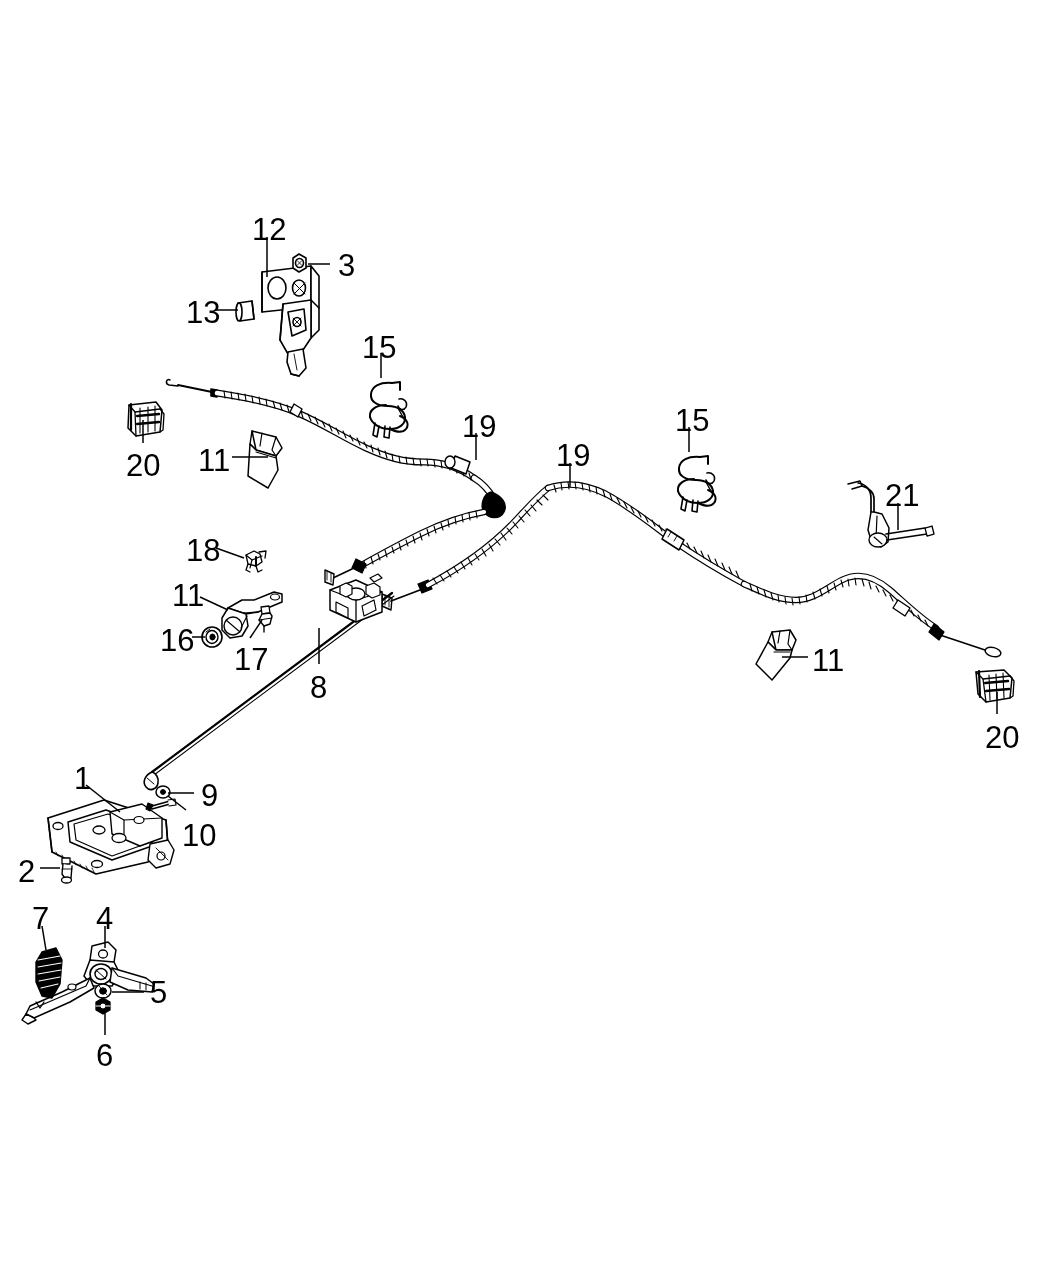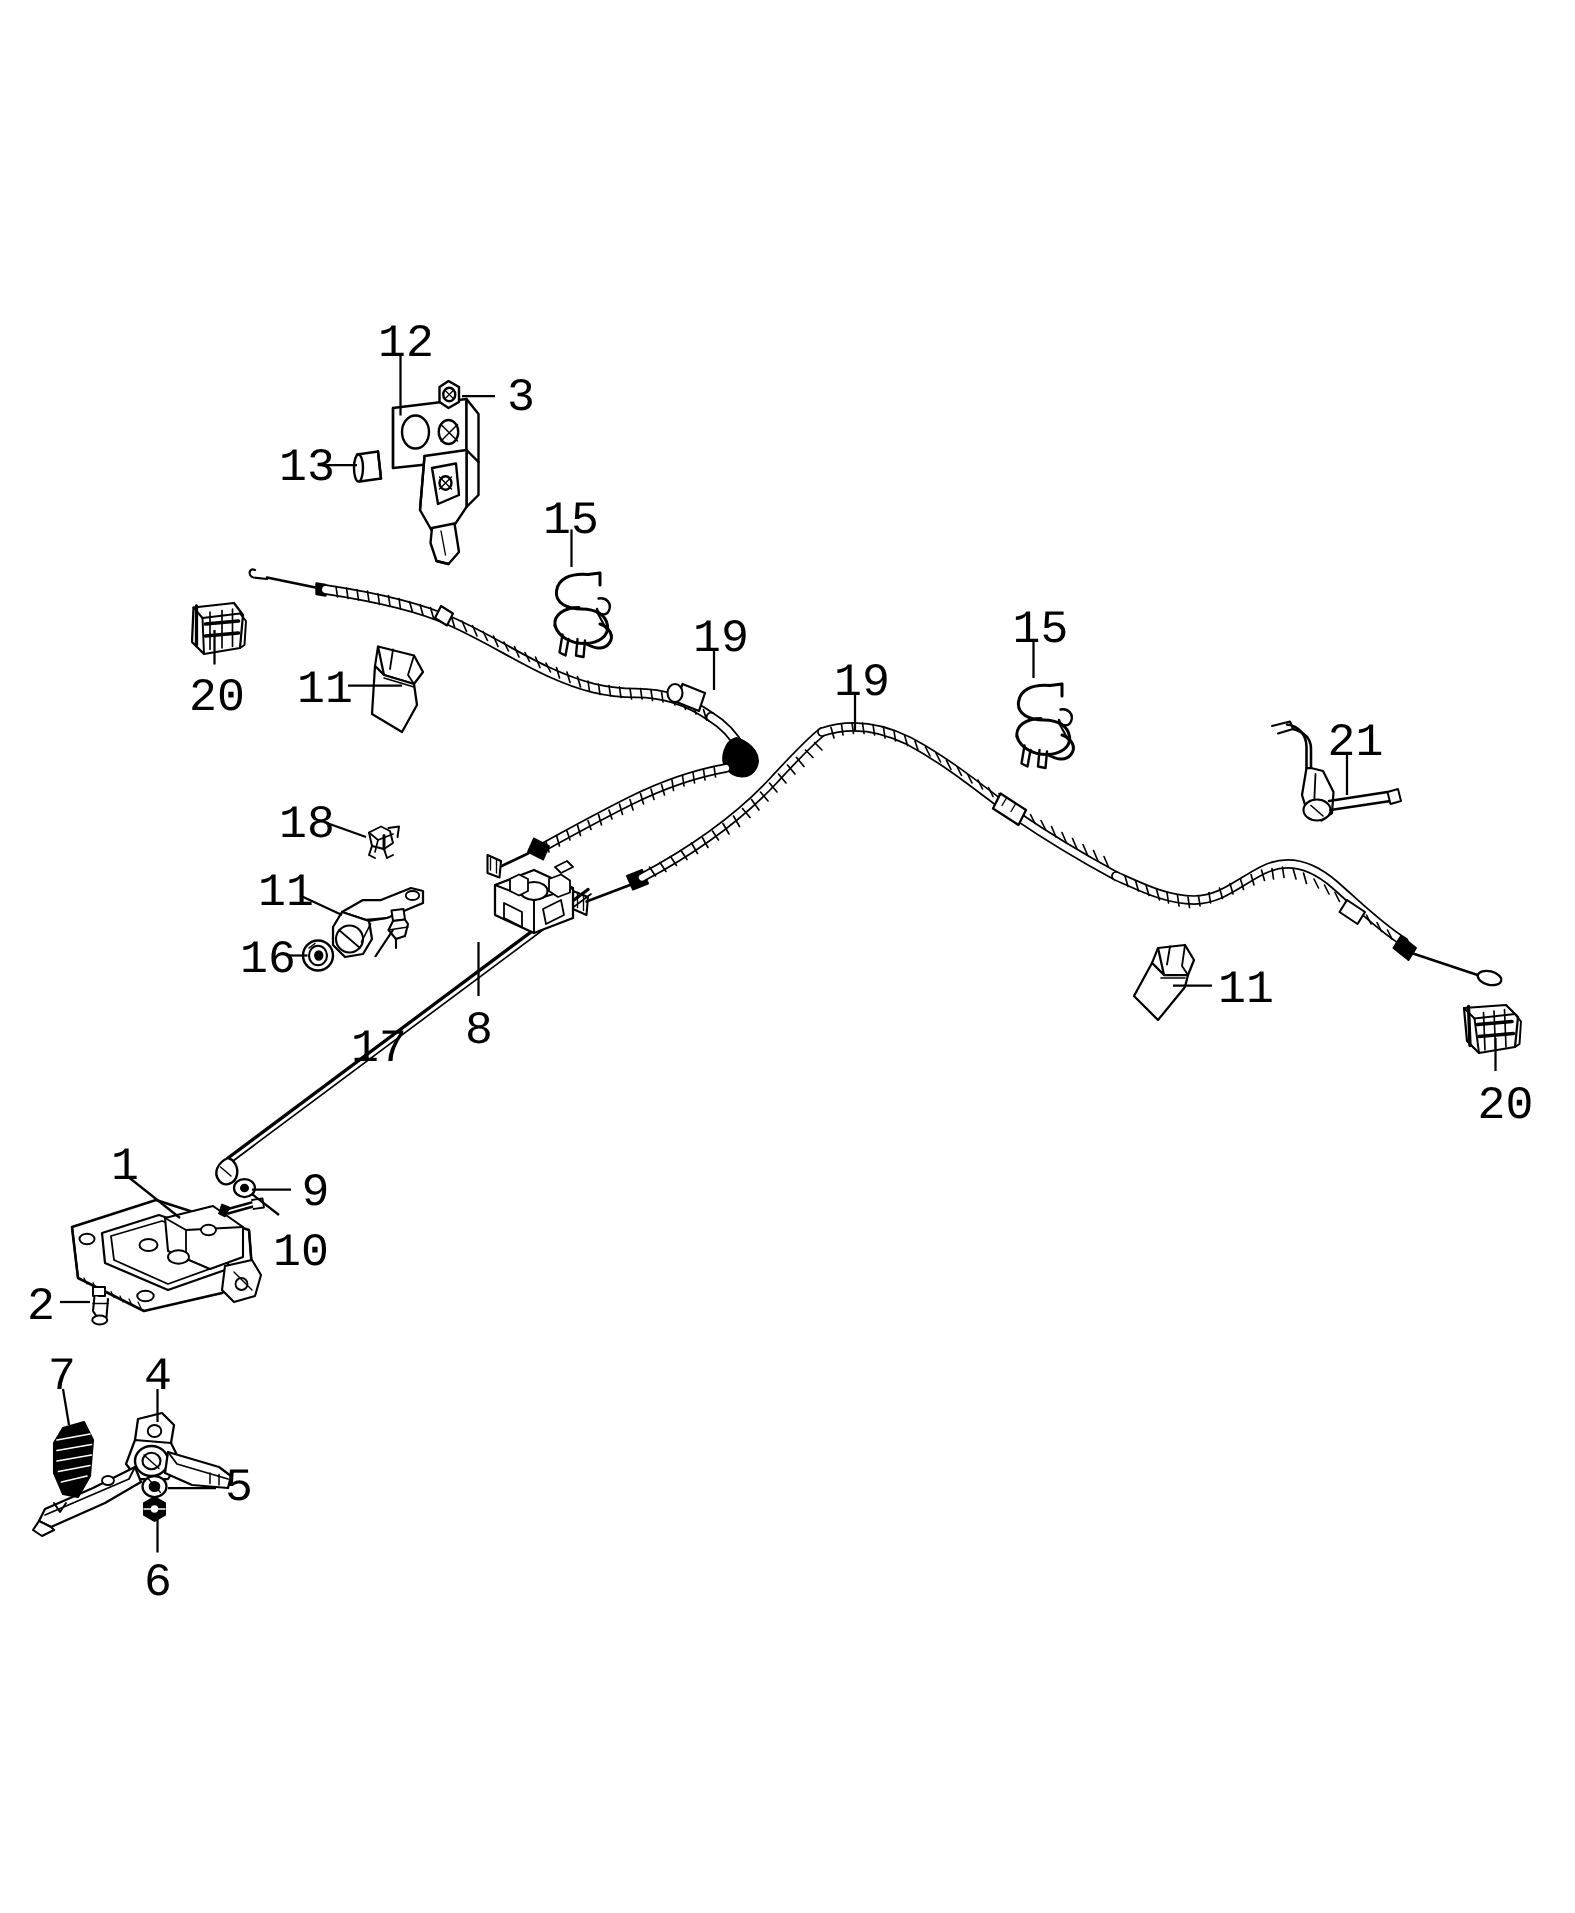--- a/index.html
+++ b/index.html
@@ -20,21 +20,21 @@
   }
   #diagram-svg {
     position: absolute;
     left: 0;
     top: 0;
     width: 1050px;
     height: 1275px;
   }
   .callout-label {
     position: absolute;
-    font-family: Liberation Mono, monospace;
+    font-family: Liberation Sans, sans-serif;
     font-size: 31px;
     font-weight: 400;
     color: #000000;
     line-height: 1;
     white-space: nowrap;
     letter-spacing: 0px;
   }
 </style>
 </head>
 <body>
@@ -576,21 +576,21 @@
       <div class="callout-label" style="left: 201px; top: 780px;">9</div>
       <div class="callout-label" style="left: 182px; top: 820px;">10</div>
       <div class="callout-label" style="left: 198px; top: 445px;">11</div>
       <div class="callout-label" style="left: 812px; top: 645px;">11</div>
       <div class="callout-label" style="left: 252px; top: 214px;">12</div>
       <div class="callout-label" style="left: 186px; top: 297px;">13</div>
       <div class="callout-label" style="left: 172px; top: 580px;">11</div>
       <div class="callout-label" style="left: 362px; top: 332px;">15</div>
       <div class="callout-label" style="left: 675px; top: 405px;">15</div>
       <div class="callout-label" style="left: 160px; top: 625px;">16</div>
-      <div class="callout-label" style="left: 234px; top: 644px; margin-top: 40px;">17</div>
+      <div class="callout-label" style="left: 234px; top: 644px;">17</div>
       <div class="callout-label" style="left: 186px; top: 535px; text-align: center;">18</div>
       <div class="callout-label" style="left: 462px; top: 411px;">19</div>
       <div class="callout-label" style="left: 556px; top: 440px;">19</div>
       <div class="callout-label" style="left: 126px; top: 450px;">20</div>
       <div class="callout-label" style="left: 985px; top: 722px;">20</div>
       <div class="callout-label" style="left: 885px; top: 480px;">21</div>
     </div>
 
 </div>
 

